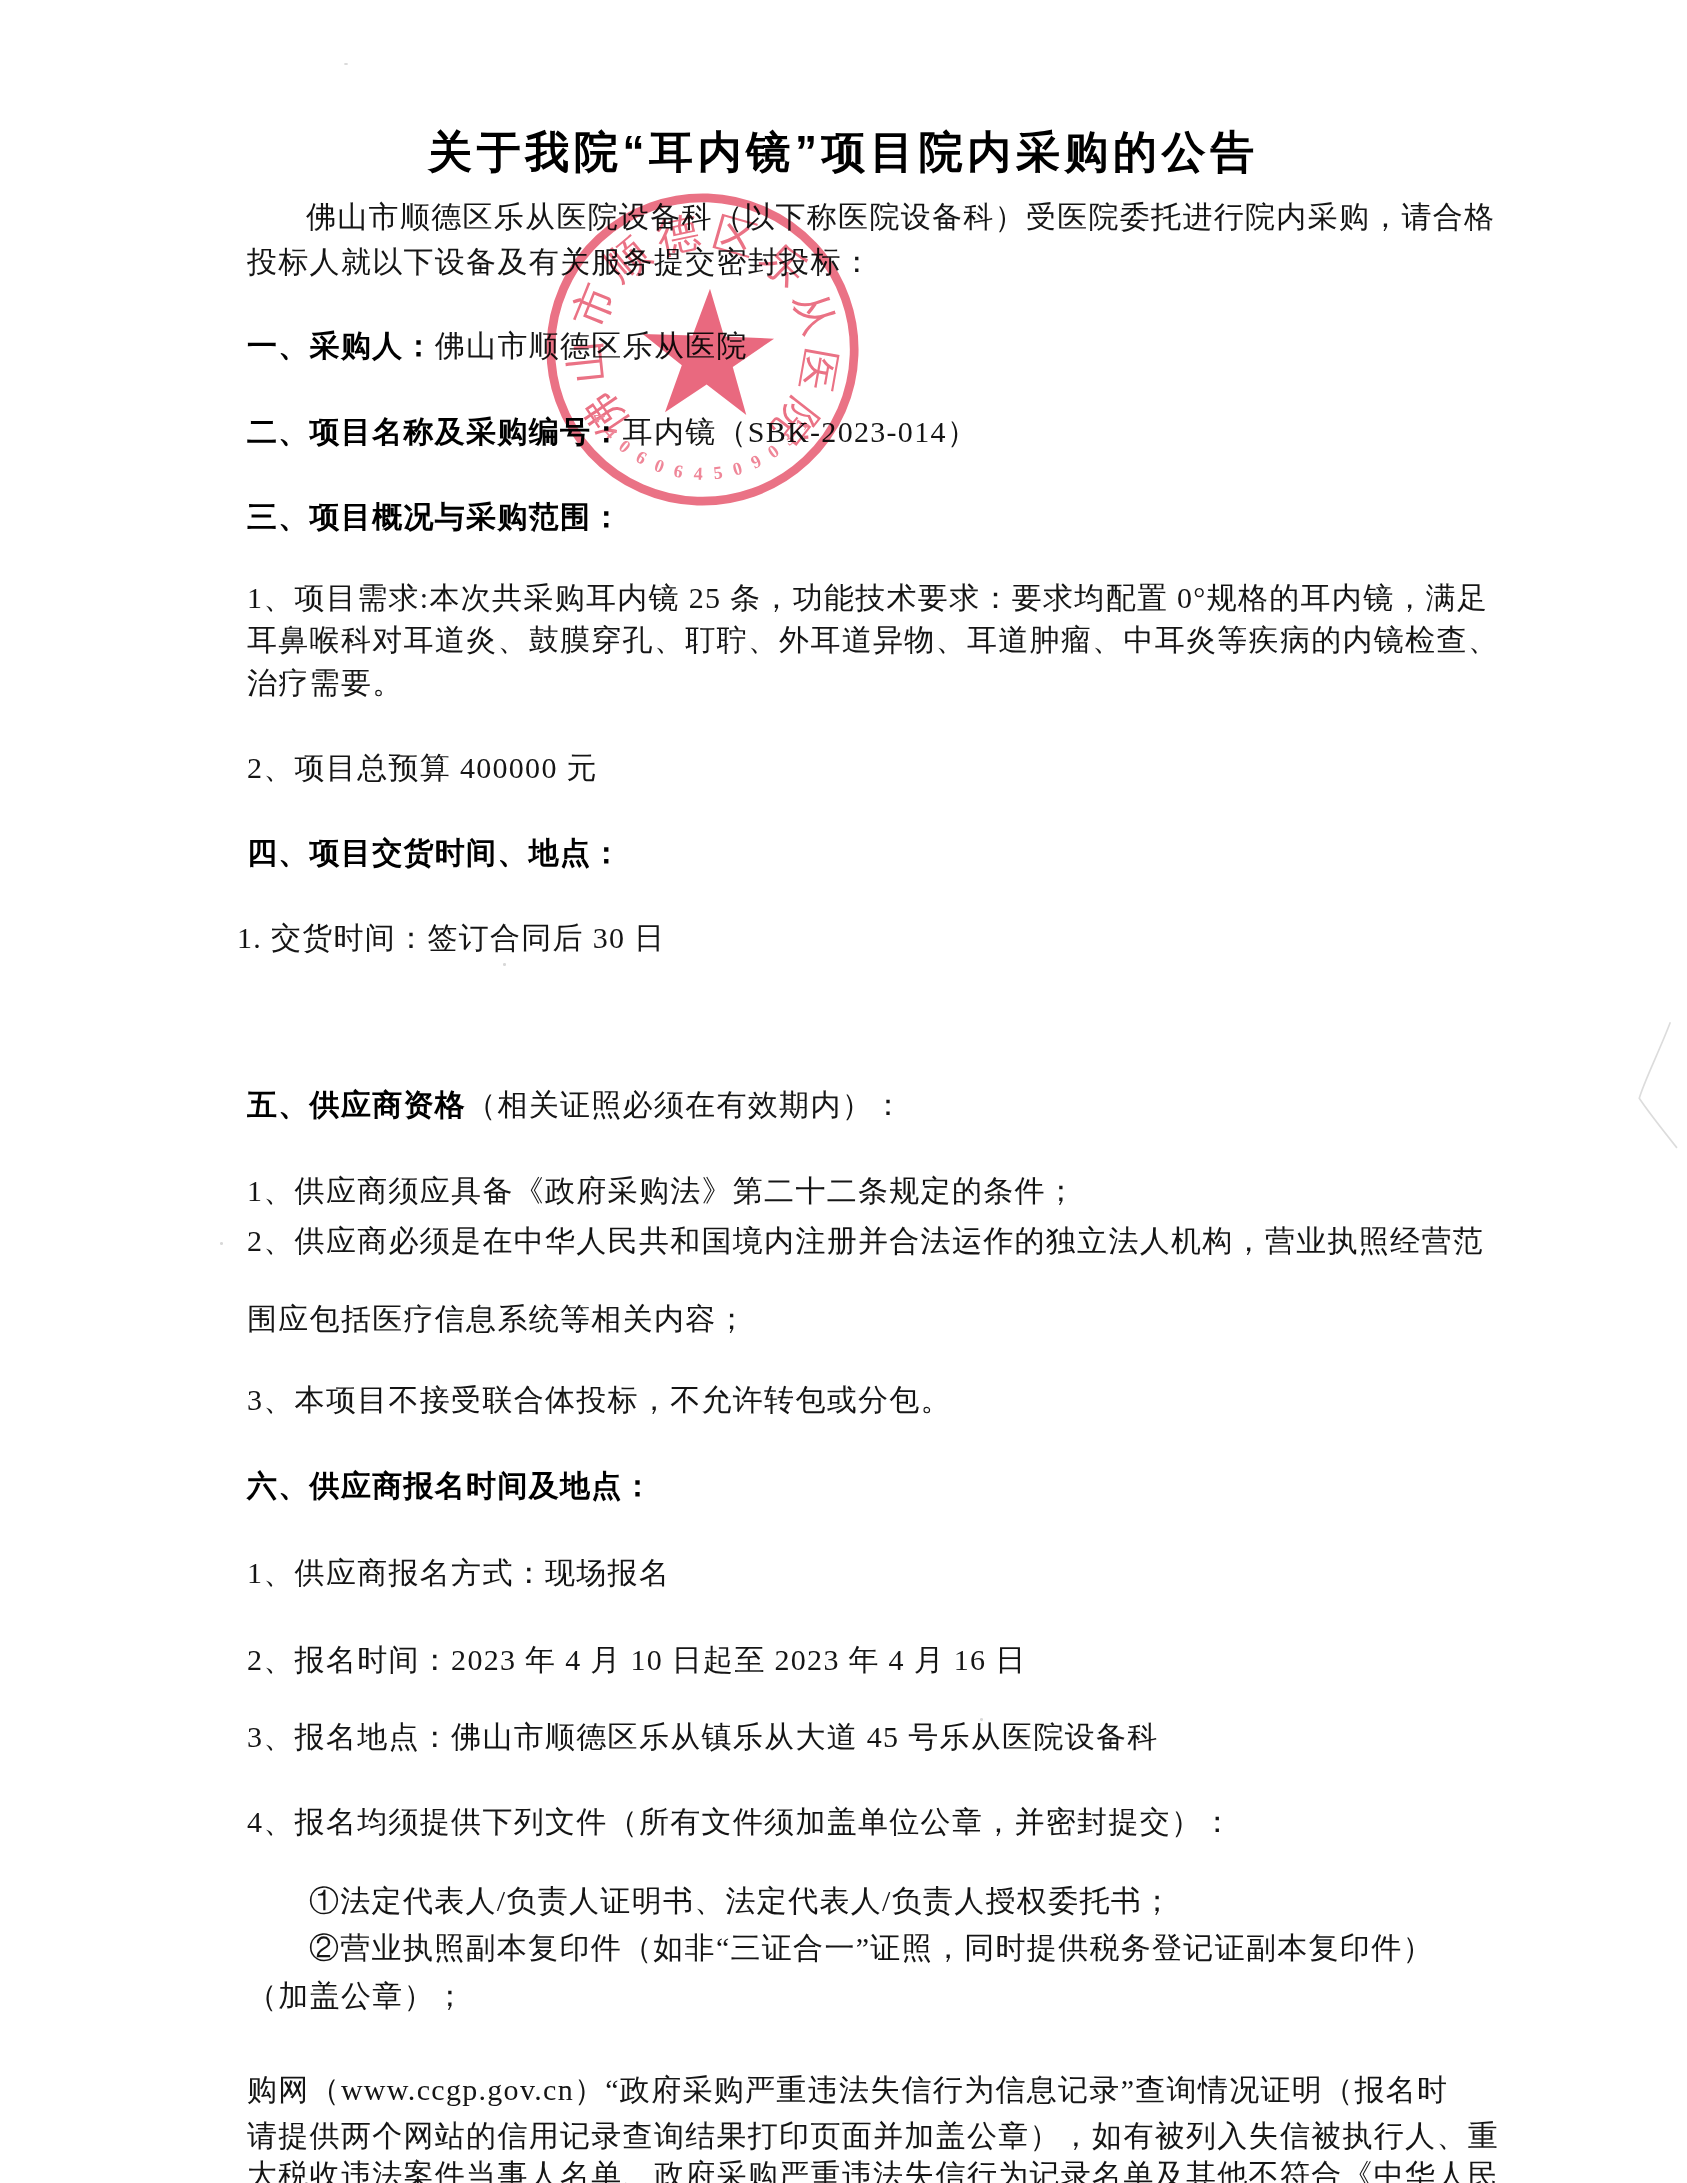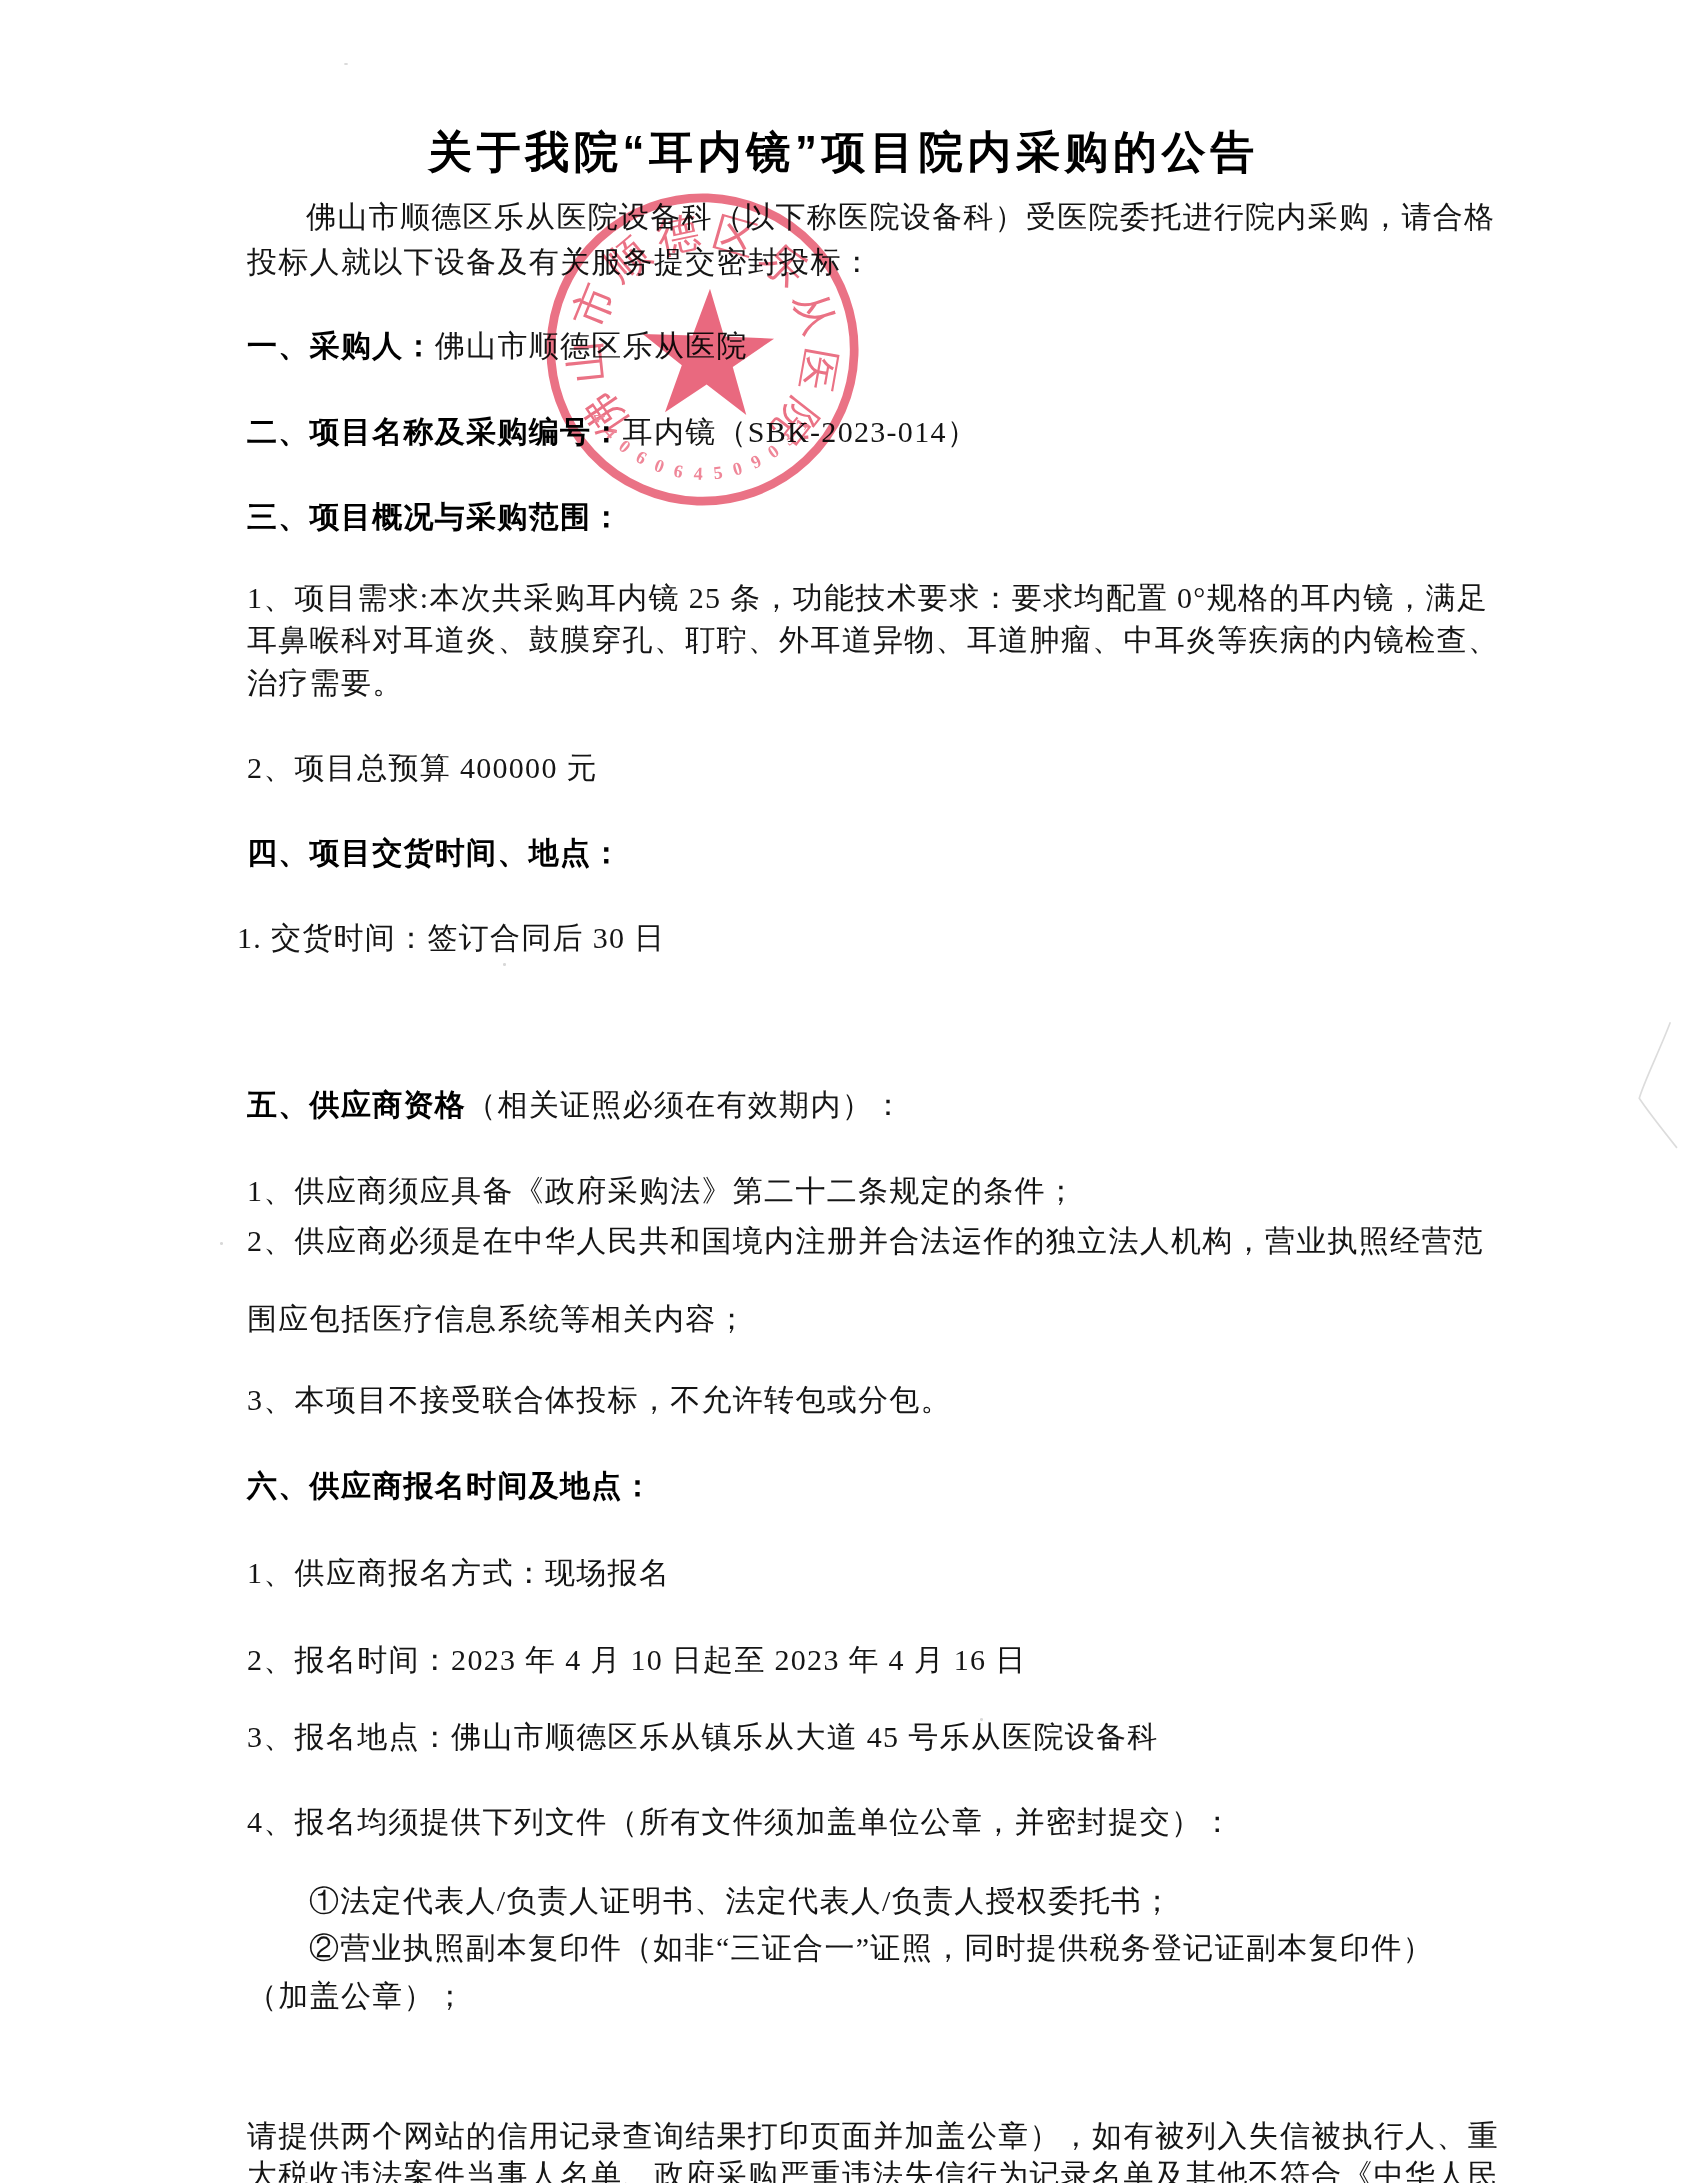--- a/index.html
+++ b/index.html
@@ -76,20 +76,21 @@
   <div class="line" style="top:1383px;left:247px;"><span class="val">3、本项目不接受联合体投标，不允许转包或分包。</span></div>
 
   <div class="line" style="top:1469px;left:247px;"><span class="lbl">六、供应商报名时间及地点：</span></div>
   <div class="line" style="top:1556px;left:247px;"><span class="val">1、供应商报名方式：现场报名</span></div>
   <div class="line" style="top:1643px;left:247px;"><span class="val">2、报名时间：2023 年 4 月 10 日起至 2023 年 4 月 16 日</span></div>
   <div class="line" style="top:1720px;left:247px;"><span class="val">3、报名地点：佛山市顺德区乐从镇乐从大道 45 号乐从医院设备科</span></div>
   <div class="line" style="top:1805px;left:247px;"><span class="val">4、报名均须提供下列文件（所有文件须加盖单位公章，并密封提交）：</span></div>
   <div class="line" style="top:1884px;left:309px;"><span class="val">①法定代表人/负责人证明书、法定代表人/负责人授权委托书；</span></div>
   <div class="line" style="top:1931px;left:309px;"><span class="val">②营业执照副本复印件（如非“三证合一”证照，同时提供税务登记证副本复印件）</span></div>
   <div class="line" style="top:1979px;left:247px;"><span class="val">（加盖公章）；</span></div>
+  <div class="line" style="top:2073px;left:247px;"><span class="val">购网（www.ccgp.gov.cn）“政府采购严重违法失信行为信息记录”查询情况证明（报名时</span></div>
   <div class="line" style="top:2119px;left:247px;"><span class="val">请提供两个网站的信用记录查询结果打印页面并加盖公章），如有被列入失信被执行人、重</span></div>
   <div class="line" style="top:2158px;left:247px;"><span class="val">大税收违法案件当事人名单、政府采购严重违法失信行为记录名单及其他不符合《中华人民</span></div>
 
   <svg class="stamp" viewBox="0 0 520 520" xmlns="http://www.w3.org/2000/svg">
     <g transform="rotate(2 260 260)">
       <circle cx="260" cy="260" r="226" fill="none" stroke="#e7596f" stroke-width="13"></circle>
       <path d="M268,169 L291.5,239.6 L366,240.2 L306,284.4 L328.6,355.3 L268,312 L207.4,355.3 L230,284.4 L170,240.2 L244.5,239.6 Z" fill="#e64f68"></path>
       <g font-family="Liberation Serif, DejaVu Serif, serif" font-size="63" fill="#e7596f" text-anchor="middle" dominant-baseline="central" font-weight="500">
         <text x="118.4" y="362.9" transform="rotate(-126 118.4 362.9)">佛</text>
         <text x="86.7" y="284.4" transform="rotate(-98 86.7 284.4)">山</text>

